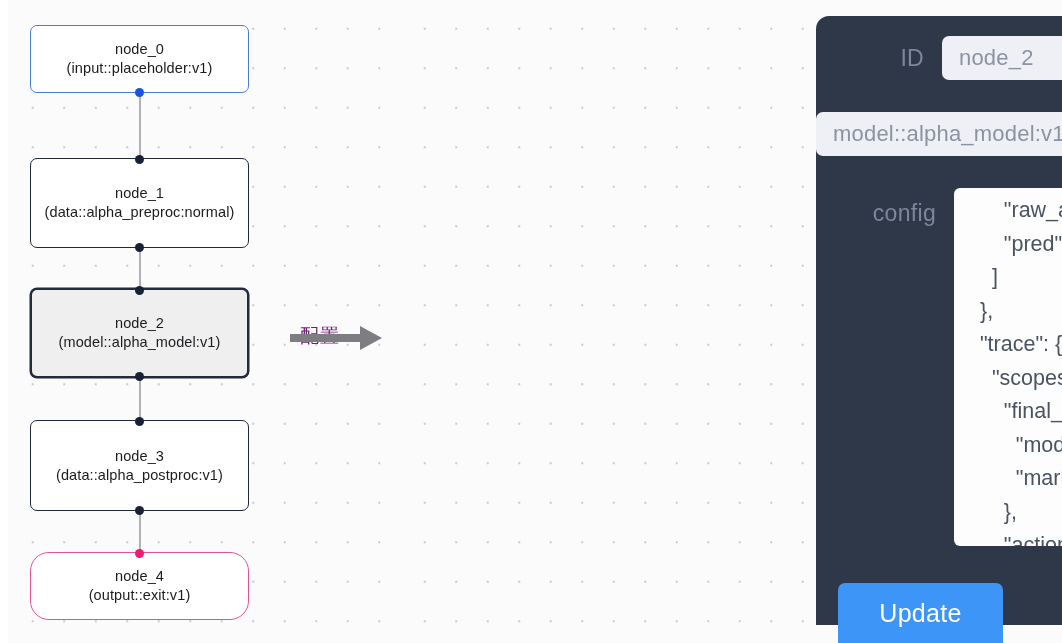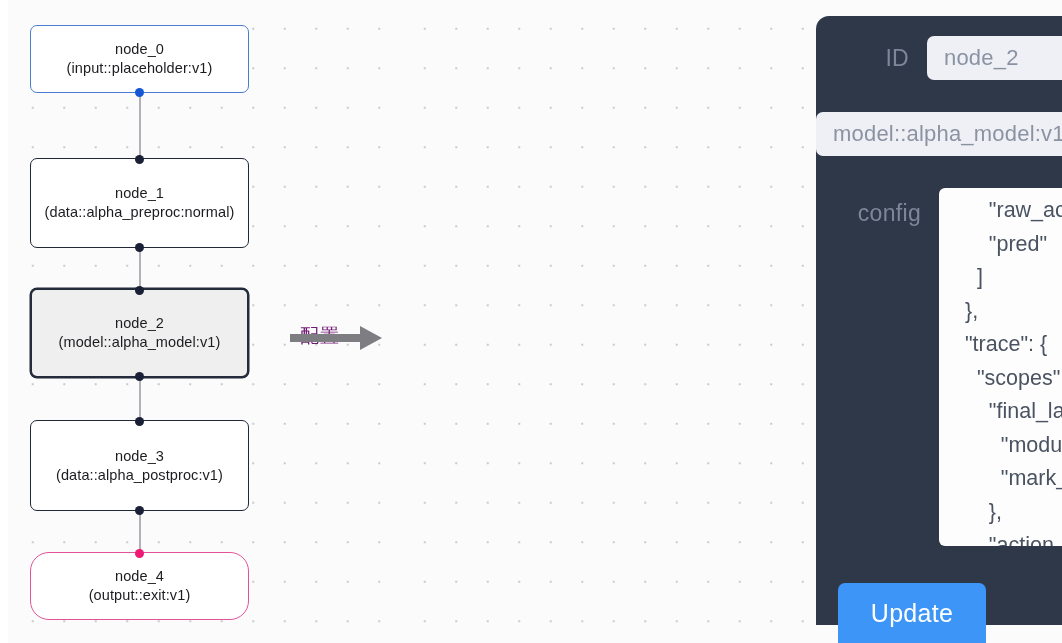--- a/index.html
+++ b/index.html
@@ -139,21 +139,21 @@
   }
 
   .field-row {
     position: absolute;
     left: 0;
     width: 100%;
     display: flex;
     align-items: flex-start;
   }
   .field-label {
-    width: 111px;
+    width: 126px;
     text-align: right;
     padding-right: 18px;
     box-sizing: border-box;
     color: #7d8799;
     font-size: 23px;
     line-height: 44px;
     letter-spacing: 0.3px;
   }
   .field-label.top-align { line-height: 30px; padding-top: 10px; margin-left: 12px; }
 
@@ -199,21 +199,21 @@
     white-space: pre;
     overflow: hidden;
     resize: none;
     outline: none;
   }
 
   #update-button {
     position: absolute;
     left: 22px;
     top: 567px;
-    width: 148px;
+    width: 165px;
     height: 60px;
     background: #3d96f7;
     border: none;
     border-radius: 7px 7px 0 0;
     color: #ffffff;
     font-size: 25px;
     font-family: "Liberation Sans", sans-serif;
     letter-spacing: 0.3px;
     text-align: center;
     line-height: 46px;

